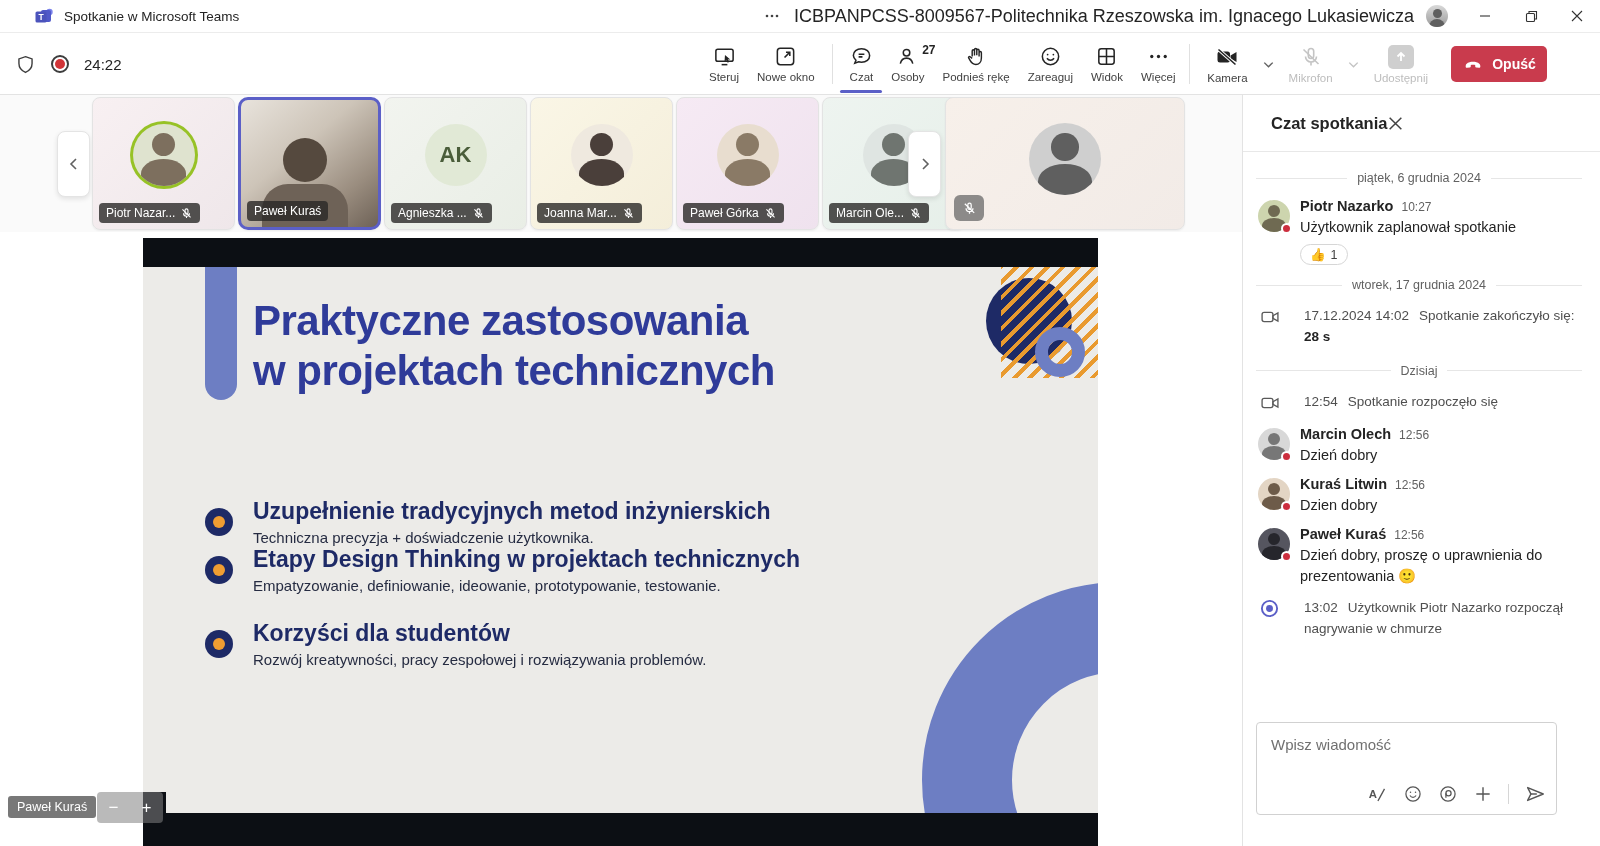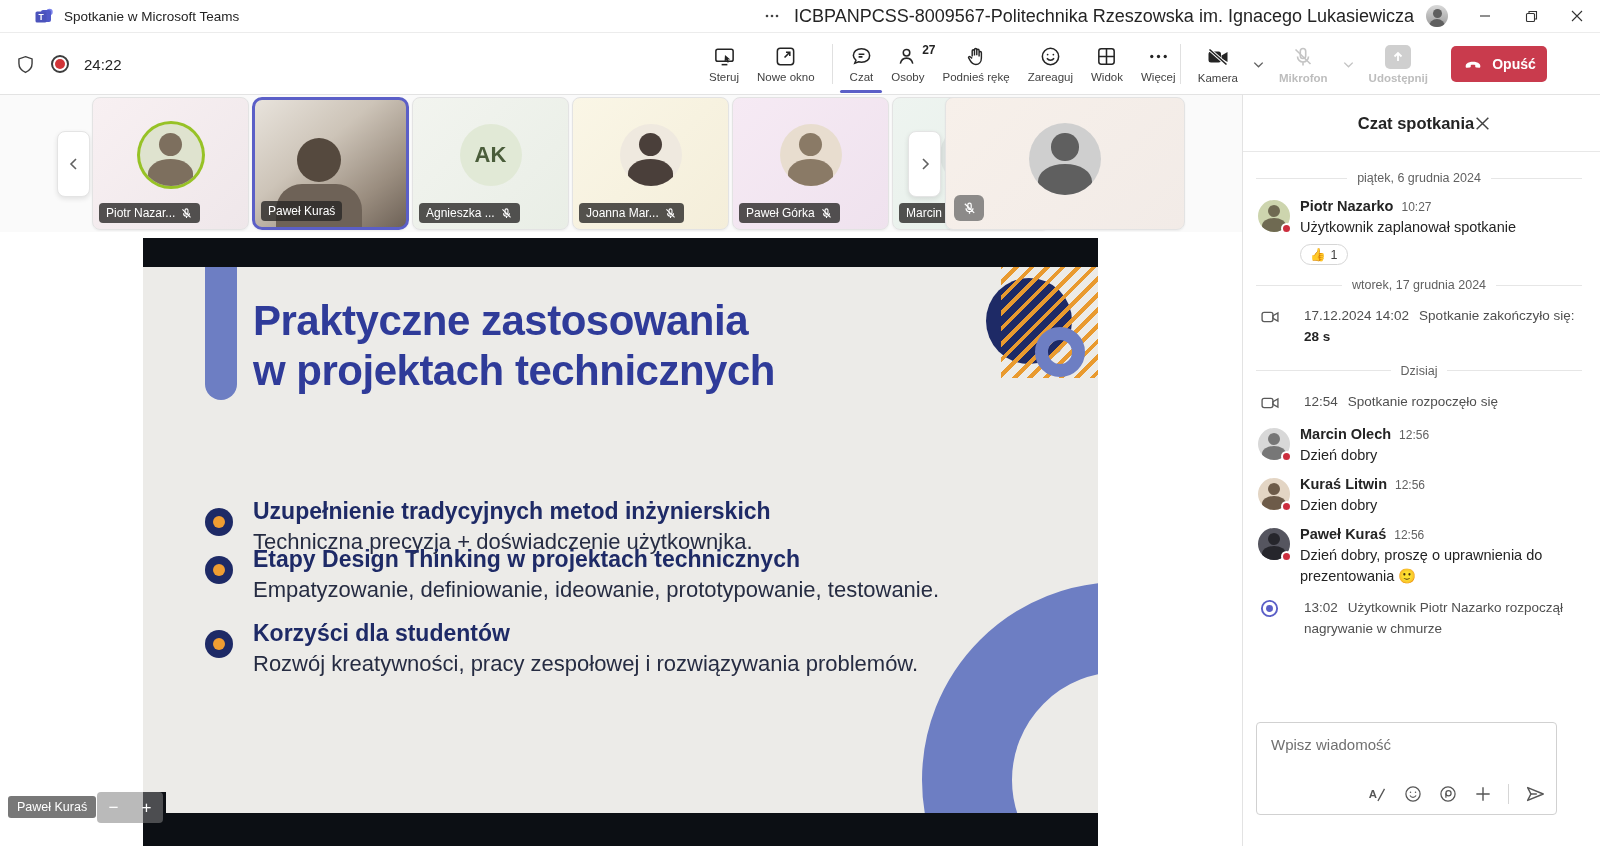--- a/index.html
+++ b/index.html
@@ -27,35 +27,35 @@
   .rec-dot { width:18px; height:18px; border-radius:50%; border:2px solid #3d3d3d; display:flex; align-items:center; justify-content:center; }
   .rec-dot i { width:10px; height:10px; border-radius:50%; background:#d13438; }
   .timer { font-size:15px; color:#242424; }
   .tool-center { position:absolute; left:700px; top:0; height:62px; display:flex; align-items:stretch; }
   .tool-right { position:absolute; right:53px; top:0; height:62px; display:flex; align-items:center; }
   .tbtn { display:flex; flex-direction:column; align-items:center; justify-content:center; gap:3px;
           padding:0 9px; position:relative; color:#424242; }
   .tbtn .lbl { font-size:11.5px; color:#424242; white-space:nowrap; }
   .tbtn.active::after { content:""; position:absolute; bottom:2px; left:50%; transform:translateX(-50%);
                         width:42px; height:3px; border-radius:2px; background:#5b5fc7; }
-  .tbtn.disabled, .tbtn.disabled .lbl { color:#bdbdbd;font-weight:bold; }
+  .tbtn.disabled, .tbtn.disabled .lbl { color:#bdbdbd; }
   .tdivider { width:1px; background:#e0e0e0; height:40px; align-self:center; margin:0 8px; }
   .badge27 { font-size:12px; font-weight:bold; color:#242424; position:absolute; top:10px; right:-2px; }
   .chev-btn { padding:0 4px; color:#616161; display:flex; align-items:center; }
   .chev-btn.dim { color:#c3c3c3; }
   .share-box { width:26px; height:24px; border-radius:5px; background:#cfcfcf; display:flex; align-items:center; justify-content:center; }
   .leave-btn { margin-left:14px; width:96px; height:36px; border-radius:5px; background:#c93b4d; color:#fff;
                display:flex; align-items:center; justify-content:center; gap:8px; font-size:14px; font-weight:bold; }
 
   
   .strip { position:absolute; left:0; top:95px; width:1242px; height:137px; background:#fafafa; }
   .strip-nav { position:absolute; top:36px; width:33px; height:66px; background:#fff; border:1px solid #e4e4e4;
                border-radius:8px; box-shadow:0 2px 5px rgba(0,0,0,.1); display:flex; align-items:center; justify-content:center; color:#616161; }
   .tiles { position:absolute; left:92px; top:2px; display:flex; gap:3px; }
-  .tile { width:157px; height:133px; border-radius:8px; border:1px solid #e3e3e3; position:relative;
+  .tile { width:143px; height:133px; border-radius:8px; border:1px solid #e3e3e3; position:relative;
           box-shadow:0 1px 2px rgba(0,0,0,.06); display:flex; align-items:center; justify-content:center; }
   .tile.selected { border:3px solid #5b5fc7; border-radius:10px; }
   .tile.local { width:240px; }
   .tile-av { width:62px; height:62px; border-radius:50%; position:relative; overflow:hidden; margin-top:-18px; }
   .tile.local .tile-av { width:72px; height:72px; margin-top:-10px; }
   .sil::before { content:""; position:absolute; width:38%; height:38%; border-radius:50%; background:var(--sil); left:31%; top:15%; }
   .sil::after  { content:""; position:absolute; width:74%; height:48%; border-radius:50% 50% 0 0; background:var(--sil); left:13%; top:57%; }
   .ring-speak { box-shadow:0 0 0 3px #97c226; }
   .initials-av { display:flex; align-items:center; justify-content:center; font-size:22px; font-weight:bold; color:#4a5d3a; background:#e1e9d6; }
   .name-pill { position:absolute; left:6px; bottom:6px; background:rgba(41,40,39,.8); color:#fff; border-radius:4px;
@@ -76,31 +76,31 @@
   .deco-circle { position:absolute; left:843px; top:40px; width:86px; height:86px; border-radius:50%; background:#1e2a66; }
   .deco-stripes { position:absolute; left:858px; top:16px; width:97px; height:124px;
                   background:repeating-linear-gradient(135deg, transparent 0 7px, #e99a2f 7px 11px); }
   .deco-ring-sm { position:absolute; left:892px; top:89px; width:50px; height:50px; border:13px solid #6d7ec3; border-radius:50%; }
   .deco-ring-lg { position:absolute; left:779px; top:344px; width:396px; height:396px; border:90px solid #6d7ec3; border-radius:50%; }
   .brow { position:absolute; left:62px; width:830px; display:flex; gap:20px; }
   .bdot { width:28px; height:28px; border-radius:50%; background:#1e2a66; flex:0 0 28px;
           display:flex; align-items:center; justify-content:center; margin-top:10px; }
   .bdot i { width:12px; height:12px; border-radius:50%; background:#f09d32; }
   .bhead { font-size:23px; font-weight:bold; color:#1e2a66; line-height:1.18; }
-  .bsub { font-size:22px; color:#262c42; margin-top:4px; }
+  .bsub { font-size:15px; color:#262c42; margin-top:4px; }
   .presenter-pill { position:absolute; left:8px; top:564px; background:rgba(108,108,108,.92); color:#fff;
                     font-size:12.5px; border-radius:3px; padding:4px 9px; z-index:8; }
   .plusbg { position:absolute; left:143px; top:560px; width:23px; height:31px; background:#0c0f14; z-index:6; }
   .zoomctl { position:absolute; left:97px; top:560px; width:66px; height:31px; border-radius:4px;
              background:rgba(130,130,130,.55); display:flex; align-items:center; justify-content:center; gap:0; z-index:7; }
   .zoomctl span { color:#fff; font-size:17px; width:33px; text-align:center; }
 
   
   .chat { position:absolute; left:1242px; top:95px; width:358px; height:751px; background:#fff; border-left:1px solid #e3e3e3; }
-  .chat-header { height:57px; display:flex; align-items:center; justify-content:center;
+  .chat-header { height:57px; display:flex; align-items:center; justify-content:flex-start;
                  padding:0 22px 0 28px; border-bottom:1px solid #e8e8e8; }
   .chat-title { font-size:16.5px; font-weight:bold; color:#242424; }
   .chat-body { padding:10px 18px 0 13px; }
   .cdate { display:flex; align-items:center; gap:10px; color:#616161; font-size:12.5px; margin:9px 0 7px; }
   .cdate::before, .cdate::after { content:""; flex:1; border-top:1px solid #e6e6e6; }
   .cmsg { display:flex; gap:10px; padding:6px 0 4px 2px; }
   .cavatar { width:32px; height:32px; border-radius:50%; position:relative; flex:0 0 32px; margin-top:2px; }
   .cavatar .ph { position:absolute; inset:0; border-radius:50%; overflow:hidden; }
   .presence { position:absolute; right:-2px; bottom:-2px; width:11px; height:11px; border-radius:50%;
               background:#cc2e3e; border:2px solid #fff; }

